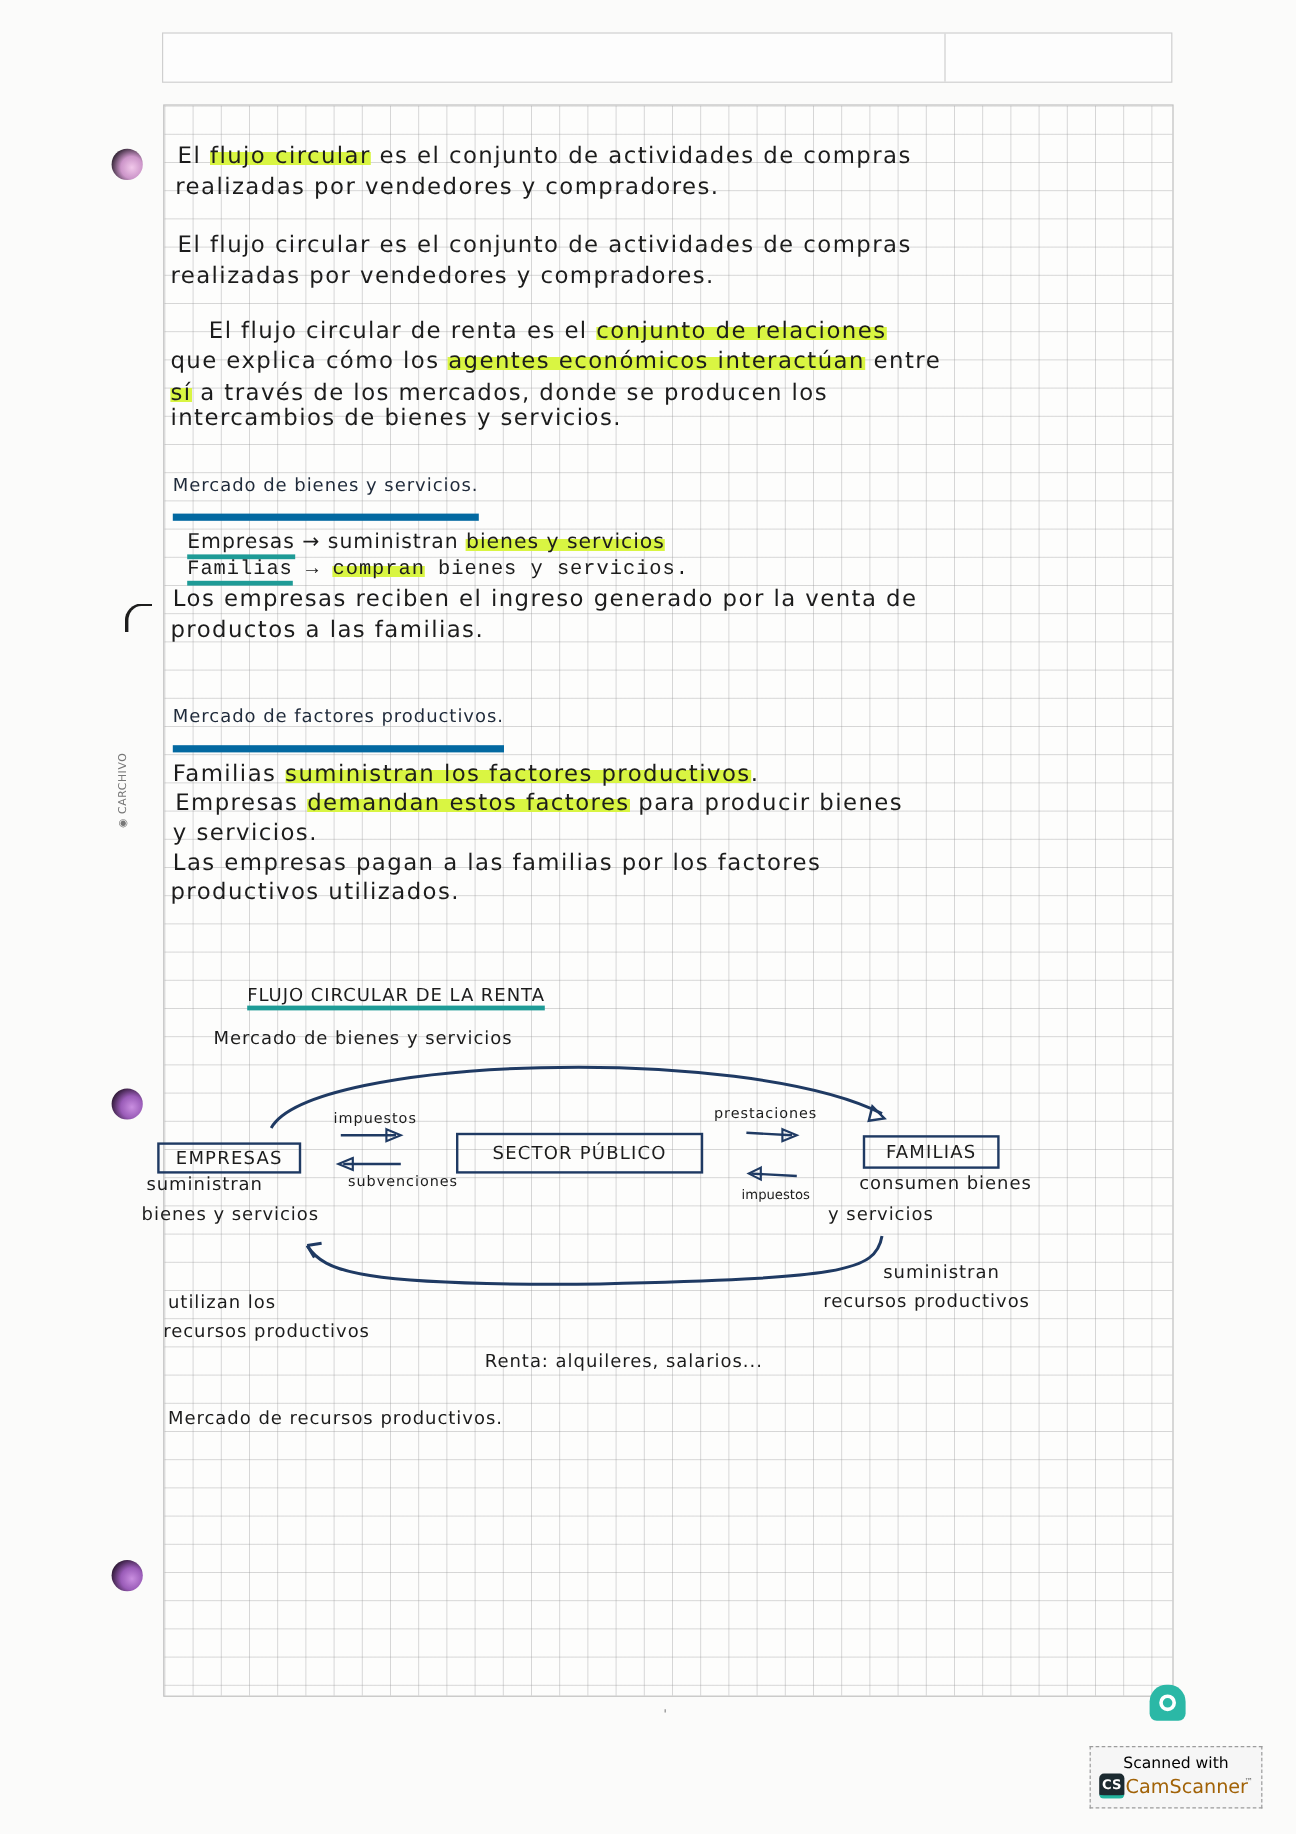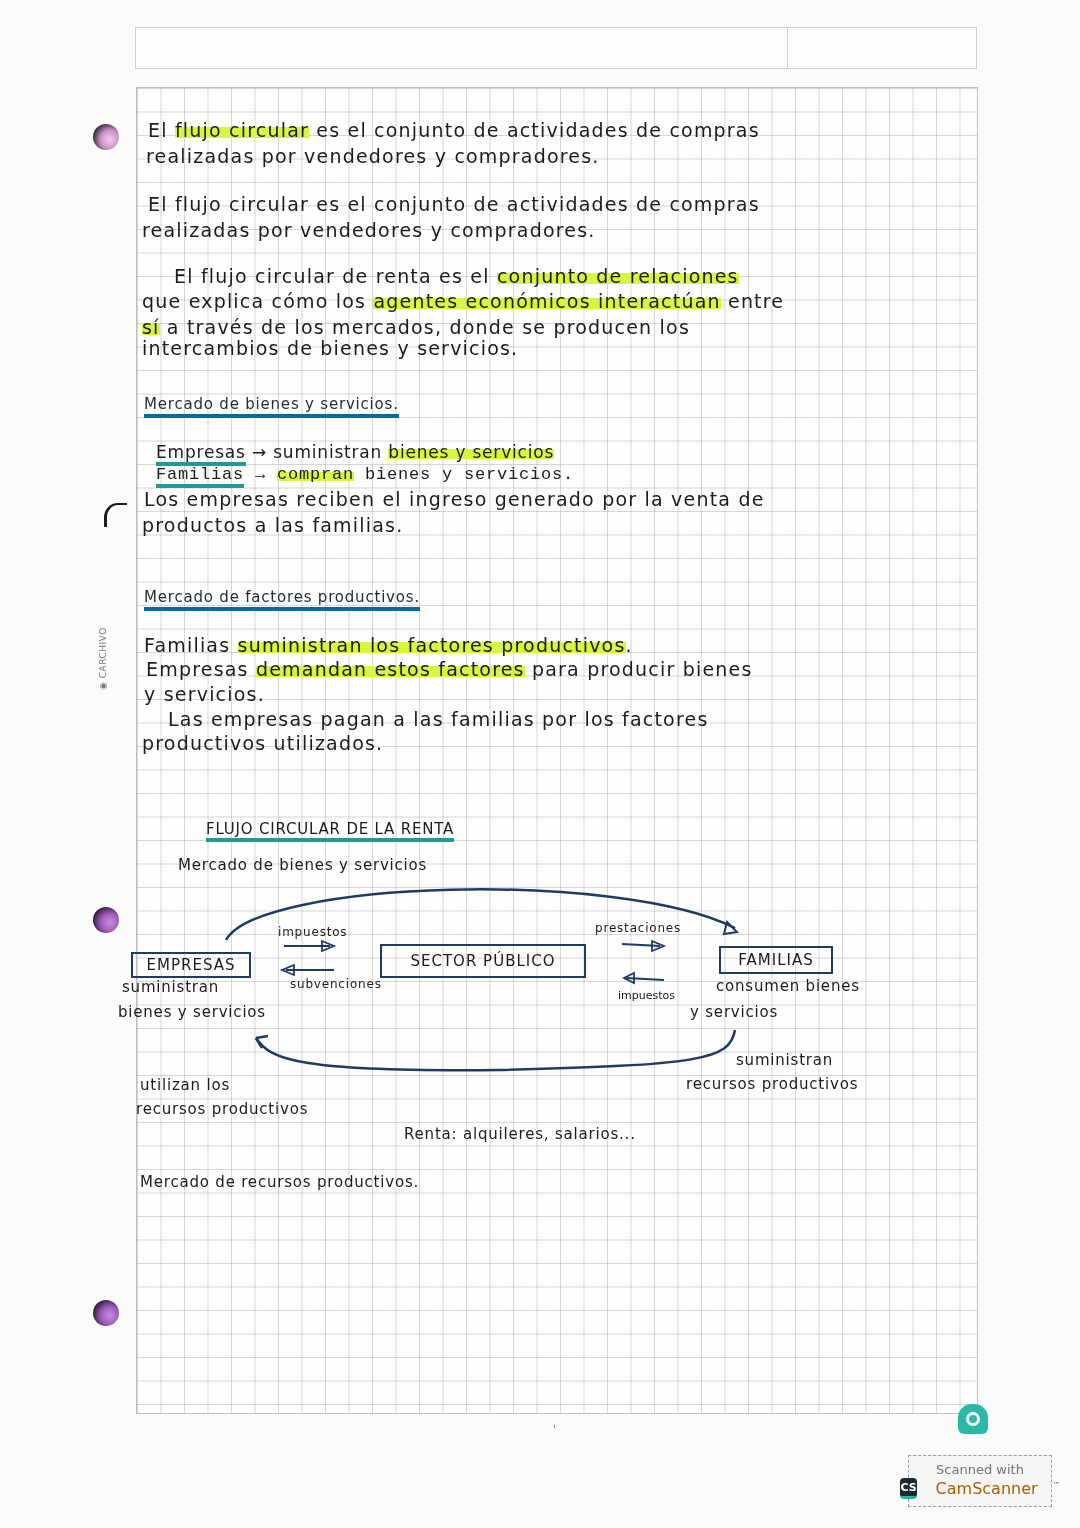--- a/index.html
+++ b/index.html
@@ -40,42 +40,42 @@
     white-space:nowrap;
   }
   .line {
     position:absolute; white-space:nowrap;
     font-family:"DejaVu Sans", sans-serif;
     font-size:19px; letter-spacing:1.2px; color:#1c1c1c;
     line-height:24px;
   }
   .line.small { font-size:15px; letter-spacing:0.8px; }
   .hl { background:linear-gradient(to bottom, transparent 35%, #d9f542 35%, #d9f542 85%, transparent 85%); }
-  .ul-navy { border-bottom:4px solid #0369a1; padding-bottom:1px; }
+  .ul-navy { border-bottom:6px solid #0369a1; padding-bottom:15px; }
   .ul-teal { border-bottom:4px solid #1e9b96; }
   .heading { color:#1f2a3a; }
   .box {
     position:absolute; border:2px solid #1f3a63;
     font-size:15px; letter-spacing:1px; color:#1c1c1c;
     display:flex; align-items:center; justify-content:center; white-space:nowrap;
   }
   svg.diagram { position:absolute; left:0; top:0; width:1080px; height:1528px; pointer-events:none; }
   .app-icon {
     position:absolute; left:958px; top:1404px; width:30px; height:30px;
     border-radius:14px 14px 6px 6px; background:#2bb8a6;
     display:flex; align-items:center; justify-content:center;
   }
   .app-icon .ring { width:14px; height:14px; border:3px solid #fff; border-radius:50%; box-sizing:border-box; }
   .scan-badge {
     position:absolute; left:908px; top:1455px; width:144px; height:52px;
     border:1.5px dashed #9c9c9c; background:#f6f6f6; box-sizing:border-box;
     text-align:center;
   }
-  .scan-badge .top { font-size:13px; color:#737373; margin-top:6px; }
-  .scan-badge .bottom { display:flex; align-items:center; justify-content:center; gap:19px; margin-top:1px; }
+  .scan-badge .top { font-size:13px; color:#000000; margin-top:6px; }
+  .scan-badge .bottom { display:flex; align-items:center; justify-content:center; gap:1px; margin-top:1px; }
   .scan-badge .cs-logo {
     width:21px; height:21px; background:#1c2a30; color:#fff; font-size:11px; font-weight:bold;
     border-radius:4px; display:flex; align-items:center; justify-content:center; border-bottom:3px solid #23b59f; box-sizing:border-box;
   }
   .scan-badge .cs-name { font-size:16px; color:#a16207; }
   .page-mark { position:absolute; left:553px; top:1424px; font-size:10px; color:#777; }
 </style>
 </head>
 <body>
 
@@ -131,21 +131,21 @@
 <div class="line small heading" style="left:144px;top:585px;">
   <span class="ul-navy">Mercado de factores productivos.</span>
 </div>
 <div class="line" style="left:144px;top:633px;">
   <span>Familias </span><span class="hl">suministran los factores productivos</span><span>.</span>
 </div>
 <div class="line" style="left:146px;top:657px;text-align:right;">
   <span>Empresas </span><span class="hl">demandan estos factores</span><span> para producir bienes</span>
 </div>
 <div class="line" style="left:144px;top:682px;">y servicios.</div>
-<div class="line" style="left:144px;top:707px;margin-left:24px;">Las empresas pagan a las familias por los factores</div>
+<div class="line" style="left:144px;top:707px;">Las empresas pagan a las familias por los factores</div>
 <div class="line" style="left:142px;top:731px;">productivos utilizados.</div>
 
 <div class="line small" style="left:206px;top:806px;margin-top:11px;">
   <span class="ul-teal">FLUJO CIRCULAR DE LA RENTA</span>
 </div>
 <div class="line small" style="left:178px;top:853px;">Mercado de bienes y servicios</div>
 
 <svg class="diagram" viewBox="0 0 1080 1528">
 
   <path d="M226 940 C 260 880, 620 870, 735 928" fill="none" stroke="#1f3a63" stroke-width="2.5"></path>

